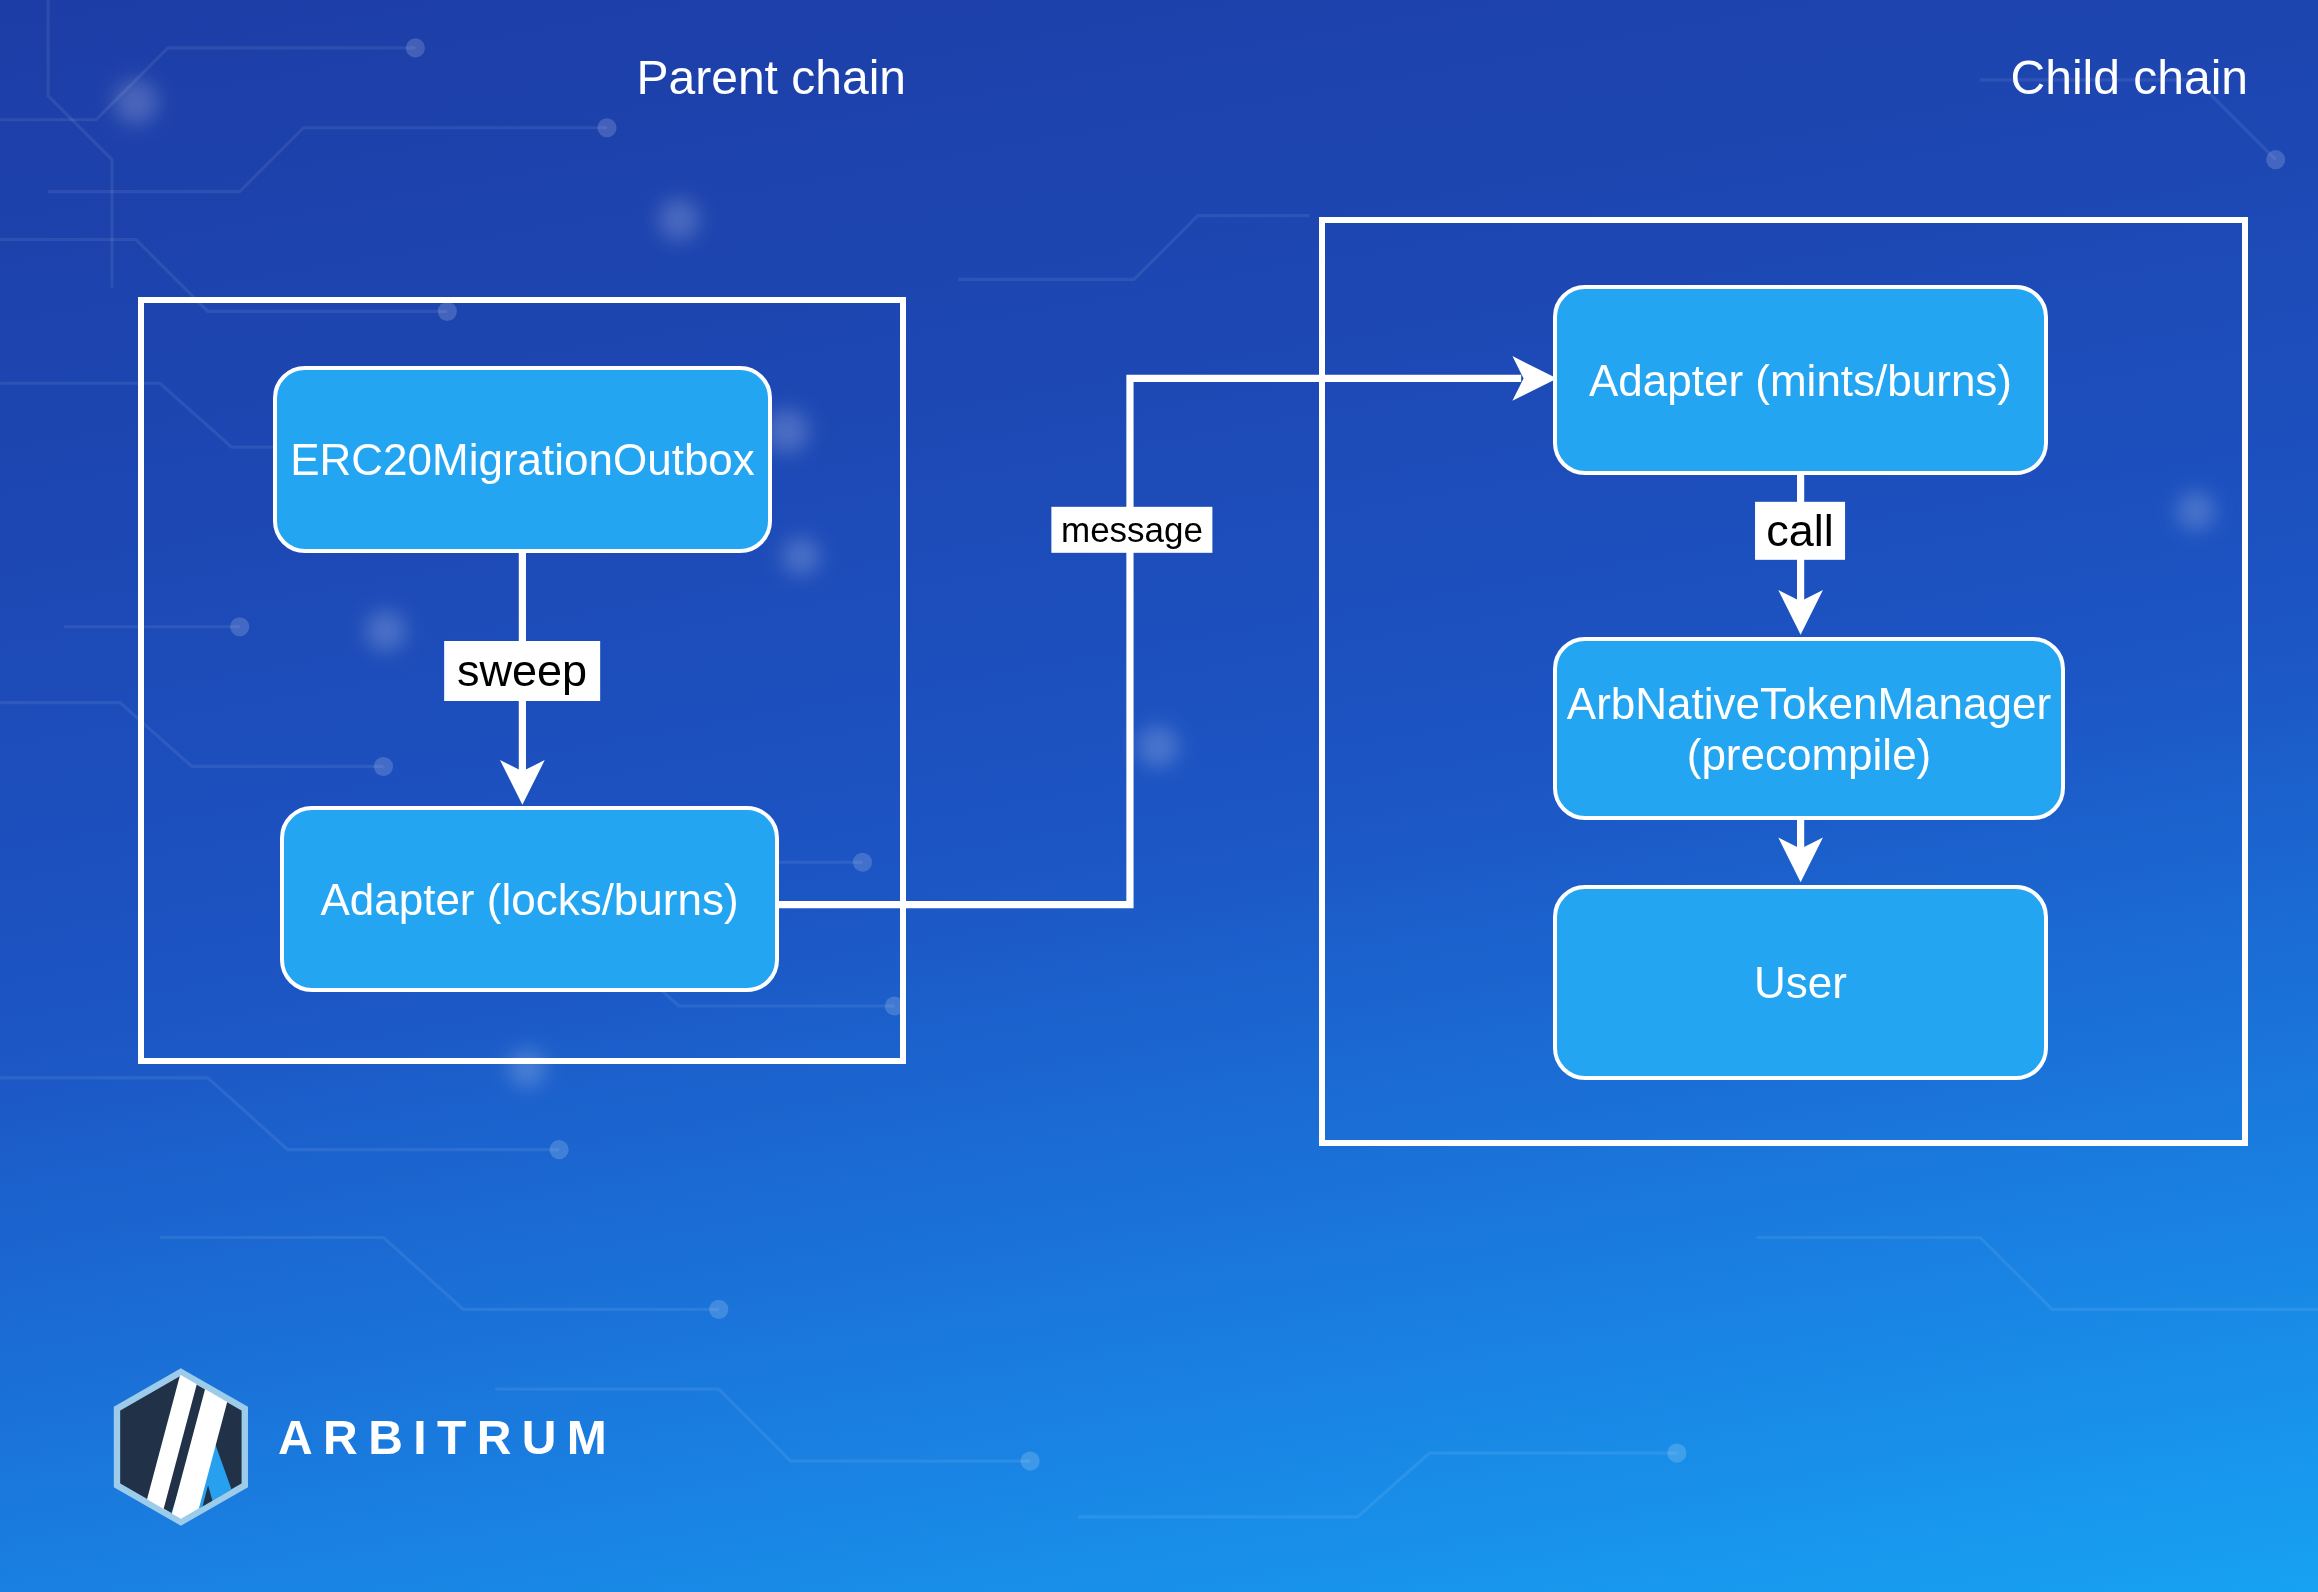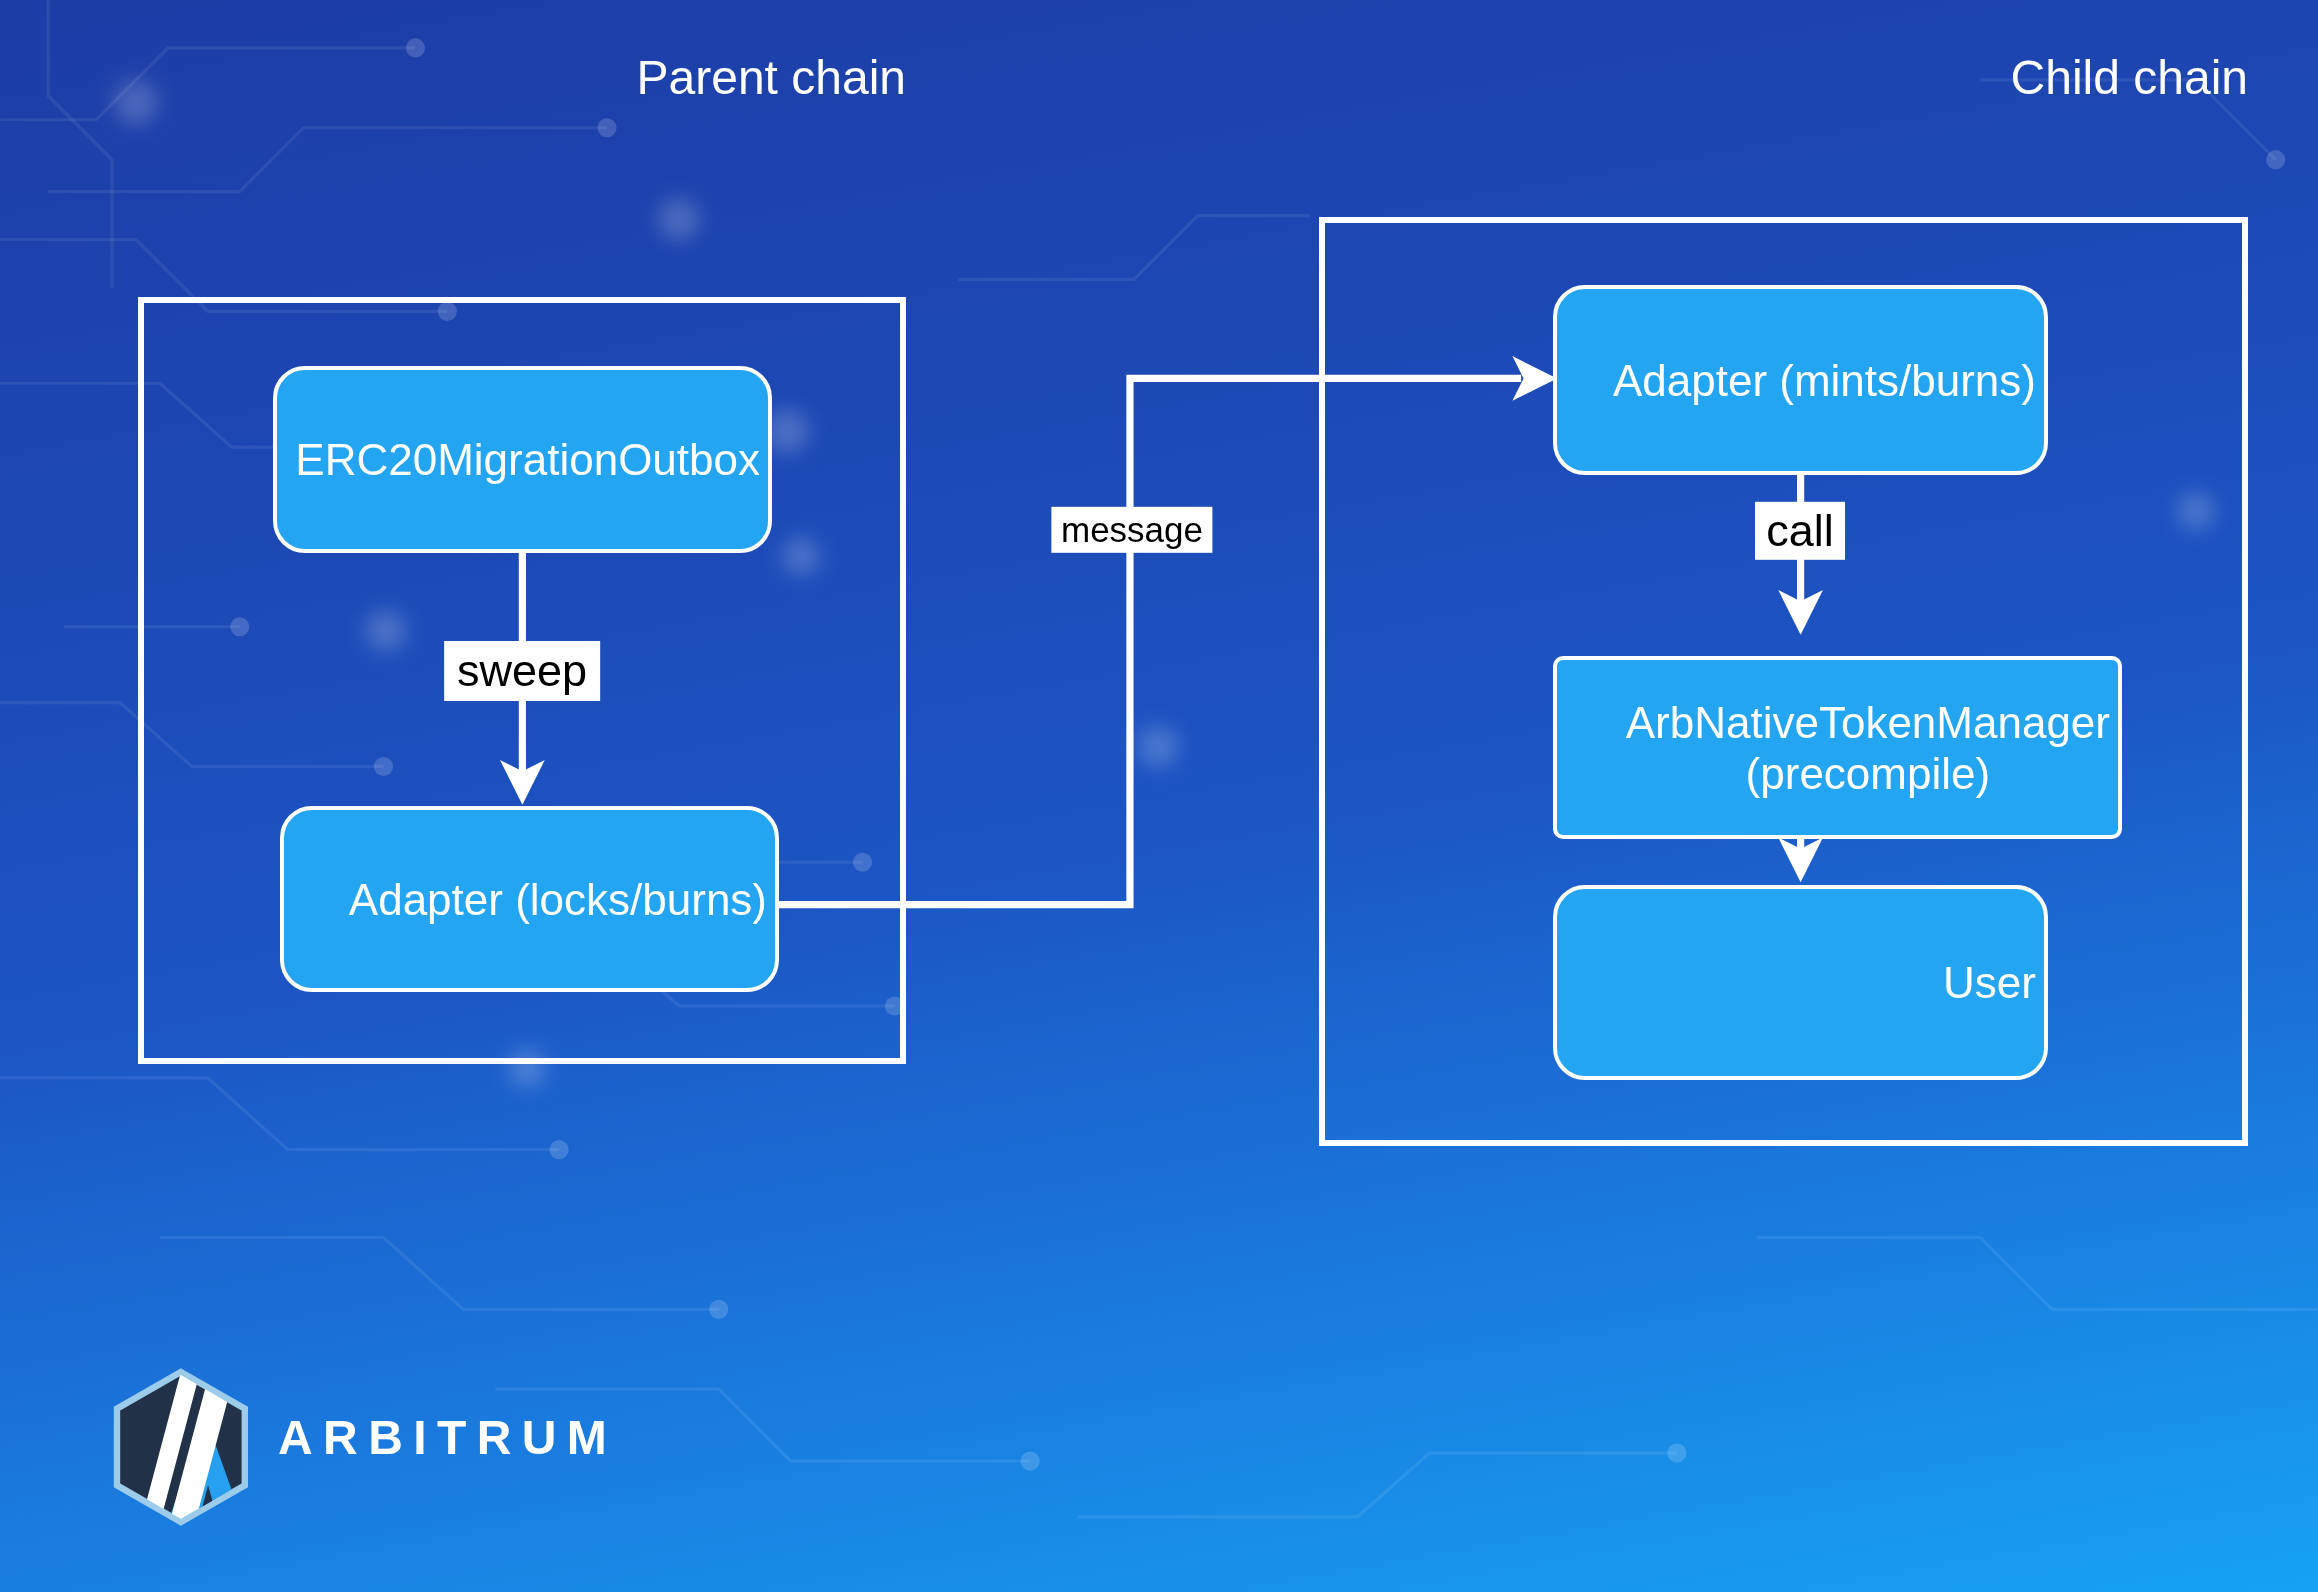--- a/index.html
+++ b/index.html
@@ -23,27 +23,27 @@
   .chain-label.child{left:1319px;top:50px;width:929px;}
   .container-box{
     position:absolute;border:6.4px solid var(--container-border);box-sizing:border-box;
   }
   .container-box.parent{left:138px;top:297px;width:768px;height:767px;}
   .container-box.child{left:1319px;top:217px;width:929px;height:929px;}
   .node{
     position:absolute;box-sizing:border-box;
     background:var(--node-fill);border:4px solid var(--node-border);border-radius:32px;
     color:var(--node-text);font-size:44px;line-height:51px;
-    display:flex;align-items:center;justify-content:flex-end;text-align:center;
+    display:flex;align-items:center;justify-content:center;text-align:center;
     padding:0 8px;
   }
   .node.erc20{left:273px;top:366px;width:499px;height:187px;}
   .node.locks{left:273px;top:806px;width:499px;height:186px;margin-left:7px;}
   .node.mints{left:1553px;top:285px;width:495px;height:190px;}
-  .node.arbnative{left:1553px;top:656px;width:569px;height:183px;border-radius:10px;}
+  .node.arbnative{left:1553px;top:637px;width:512px;height:183px;}
   .node.user{left:1553px;top:885px;width:495px;height:195px;}
   .edge-label{
     position:absolute;background:var(--edge-label-bg);color:var(--edge-label-text);
     transform:translate(-50%,-50%);white-space:nowrap;text-align:right;
   }
   .edge-label.sweep{left:522px;top:671px;font-size:45px;padding:4px 12.8px;}
   .edge-label.call{left:1800px;top:531px;font-size:45px;padding:3.2px 11.2px;}
   .edge-label.message{left:1132px;top:530px;font-size:35px;padding:3.2px 9.6px;}
   .edges-svg line,.edges-svg polyline{stroke:var(--edge-color);stroke-width:9;fill:none;}
   .edges-svg polygon{fill:var(--edge-color);}

